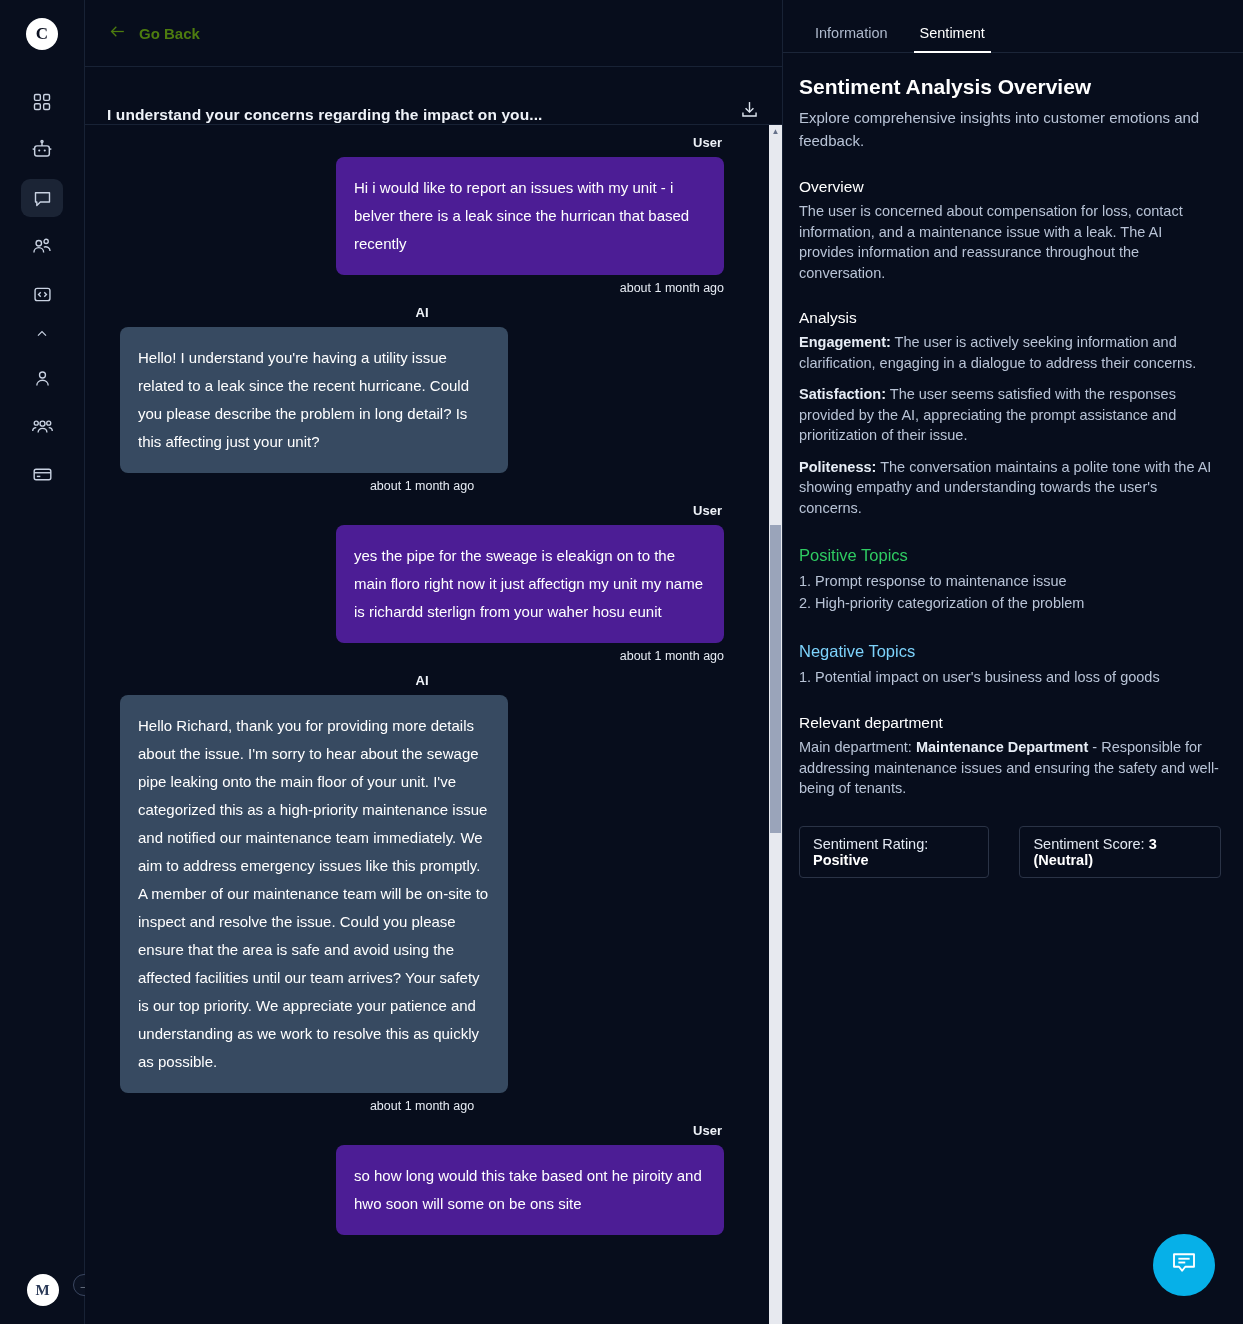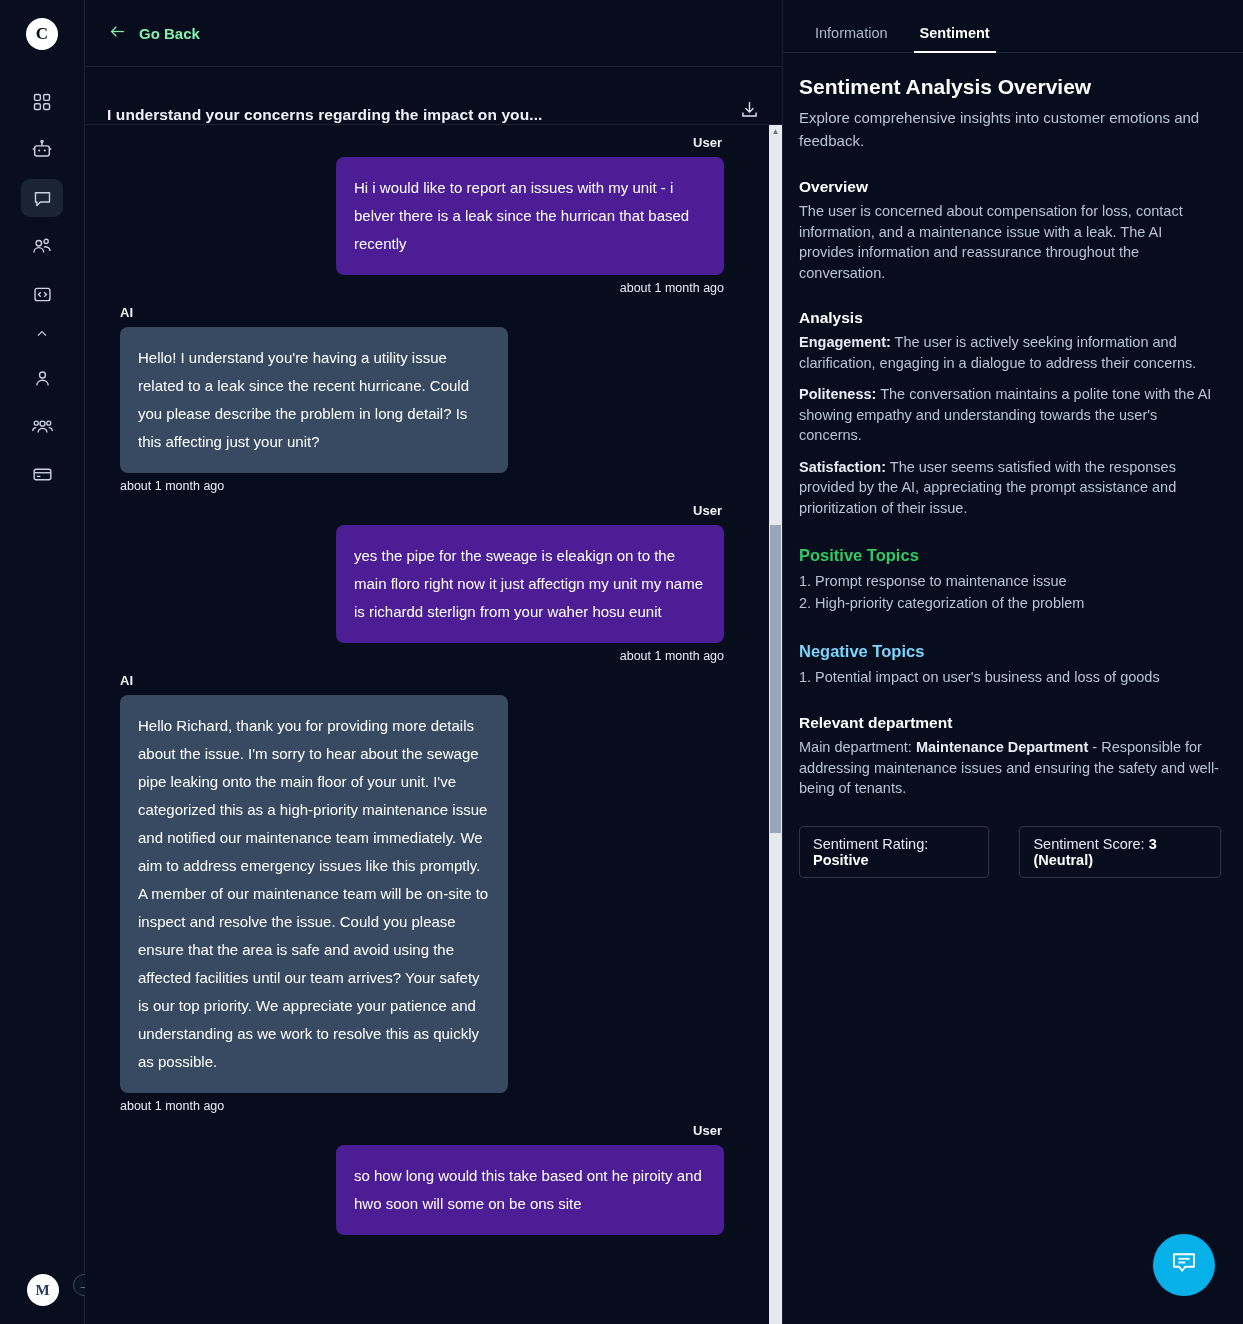--- a/index.html
+++ b/index.html
@@ -53,21 +53,21 @@
   }
 
   
   .center { width: 698px; flex: 0 0 698px; height: 1324px; display: flex; flex-direction: column;
             border-right: 1px solid #182235; position: relative; background:#070d1c; }
   .topbar {
     height: 67px; flex: 0 0 67px;
     border-bottom: 1px solid #182235;
     display: flex; align-items: center; padding-left: 23px; gap: 11px;
   }
-  .goback { display:flex; align-items:center; gap:12px; color:#86efac; font-size:15px; font-weight:600; }
+  .goback { display:flex; align-items:center; gap:12px; color:#4d7c0f; font-size:15px; font-weight:600; }
   .convbar {
     height: 58px; flex: 0 0 58px;
     border-bottom: 1px solid #182235;
     display:flex; align-items:flex-end; justify-content:space-between;
     padding: 0 22px 0 22px;
   }
   .conv-title { color:#eef2f8; font-size:15.5px; font-weight:600; letter-spacing:.1px; }
   .dl { color:#dfe6f0; display:flex; }
 
   .chatwrap { flex: 1 1 auto; position: relative; overflow: hidden; }
@@ -77,38 +77,38 @@
   .msg .who { font-size: 13px; font-weight: 700; color:#eef2f8; margin-bottom: 7px; }
   .msg .time { font-size: 12.5px; color:#e7ecf4; margin-top: 6px; }
   .bubble {
     border-radius: 8px; padding: 17px 18px; font-size: 15px; line-height: 28px;
     color: #ffffff; width: max-content; max-width: 388px;
   }
   .msg.user { text-align: right; }
   .msg.user .who { padding-right: 2px; }
   .msg.user .bubble { background: #4c1d95; margin-left: auto; text-align: left; }
   .msg.ai .bubble { background: #374a61; }
-  .msg.ai .who, .msg.ai .time { text-align: left; }
+  .msg.ai .who, .msg.ai .time { text-align: center; }
 
   
   .sb { position: absolute; top: 0; right: 0; width: 13px; height: 100%; background: #e7e9ef; }
   .sb .arrow { height: 13px; display:flex; align-items:center; justify-content:center; font-size:8px; color:#66718a; }
   .sb .thumb { position: absolute; left: 1px; width: 11px; top: 400px; height: 308px; background: #9aa4ba; }
 
   
   .right { flex: 1 1 auto; height: 1324px; display:flex; flex-direction:column; background:#070d1c; }
   .tabs { height: 53px; flex:0 0 53px; display:flex; align-items:flex-end; padding-left: 16px; border-bottom: 1px solid #1b2538; }
   .tab { padding: 0 16px 11px 16px; font-size: 14.5px; color:#aeb9cc; position:relative; }
-  .tab.active { color:#ffffff; font-weight:700; }
+  .tab.active { color:#ffffff; font-weight:400; }
   .tab.active::after { content:""; position:absolute; left:10px; right:10px; bottom:-1px; height:2px; background:#fff; }
 
   .panel { padding: 22px 22px 0 16px; overflow: hidden; }
   .p-title { font-size: 21px; font-weight: 700; color:#fff; margin-bottom: 7px; }
   .p-sub { font-size: 15px; line-height: 23px; color:#b8c3d6; }
-  .sec-h { font-size: 15.5px; font-weight: 700; color:#fff; margin-top: 26px; margin-bottom: 5px; }
+  .sec-h { font-size: 15.5px; font-weight: 400; color:#fff; margin-top: 26px; margin-bottom: 5px; }
   .sec-h.green { color:#2fcb62; font-size:16.5px; margin-top:28px; }
   .sec-h.red { color:#7dd3fc; font-size:16.5px; margin-top:28px; }
   .p-text { font-size: 14.5px; line-height: 20.5px; color:#b8c3d6; }
   .p-text b { color:#e7edf6; font-weight:700; }
   .p-text.block { margin-bottom: 11px; }
   .li { font-size: 14.5px; line-height: 22px; color:#b8c3d6; }
   .badges { display:flex; gap:30px; margin-top: 27px; }
   .badge {
     border: 1px solid #2a3346; border-radius: 4px;
     padding: 9px 13px; font-size: 14.5px; color:#e3e9f3;
@@ -303,24 +303,24 @@
       <div class="p-sub">Explore comprehensive insights into customer emotions and feedback.</div>
 
       <div class="sec-h">Overview</div>
       <div class="p-text">The user is concerned about compensation for loss, contact information, and a maintenance issue with a leak. The AI provides information and reassurance throughout the conversation.</div>
 
       <div class="sec-h">Analysis</div>
       <div class="p-text block">
         <b>Engagement:</b><span> The user is actively seeking information and clarification, engaging in a dialogue to address their concerns.</span>
       </div>
       <div class="p-text block">
+        <b>Satisfaction:</b><span> The user seems satisfied with the responses provided by the AI, appreciating the prompt assistance and prioritization of their issue.</span>
+      </div>
+      <div class="p-text block">
         <b>Politeness:</b><span> The conversation maintains a polite tone with the AI showing empathy and understanding towards the user's concerns.</span>
-      </div>
-      <div class="p-text block">
-        <b>Satisfaction:</b><span> The user seems satisfied with the responses provided by the AI, appreciating the prompt assistance and prioritization of their issue.</span>
       </div>
 
       <div class="sec-h green">Positive Topics</div>
       <div class="li">1. Prompt response to maintenance issue</div>
       <div class="li">2. High-priority categorization of the problem</div>
 
       <div class="sec-h red">Negative Topics</div>
       <div class="li">1. Potential impact on user's business and loss of goods</div>
 
       <div class="sec-h">Relevant department</div>

